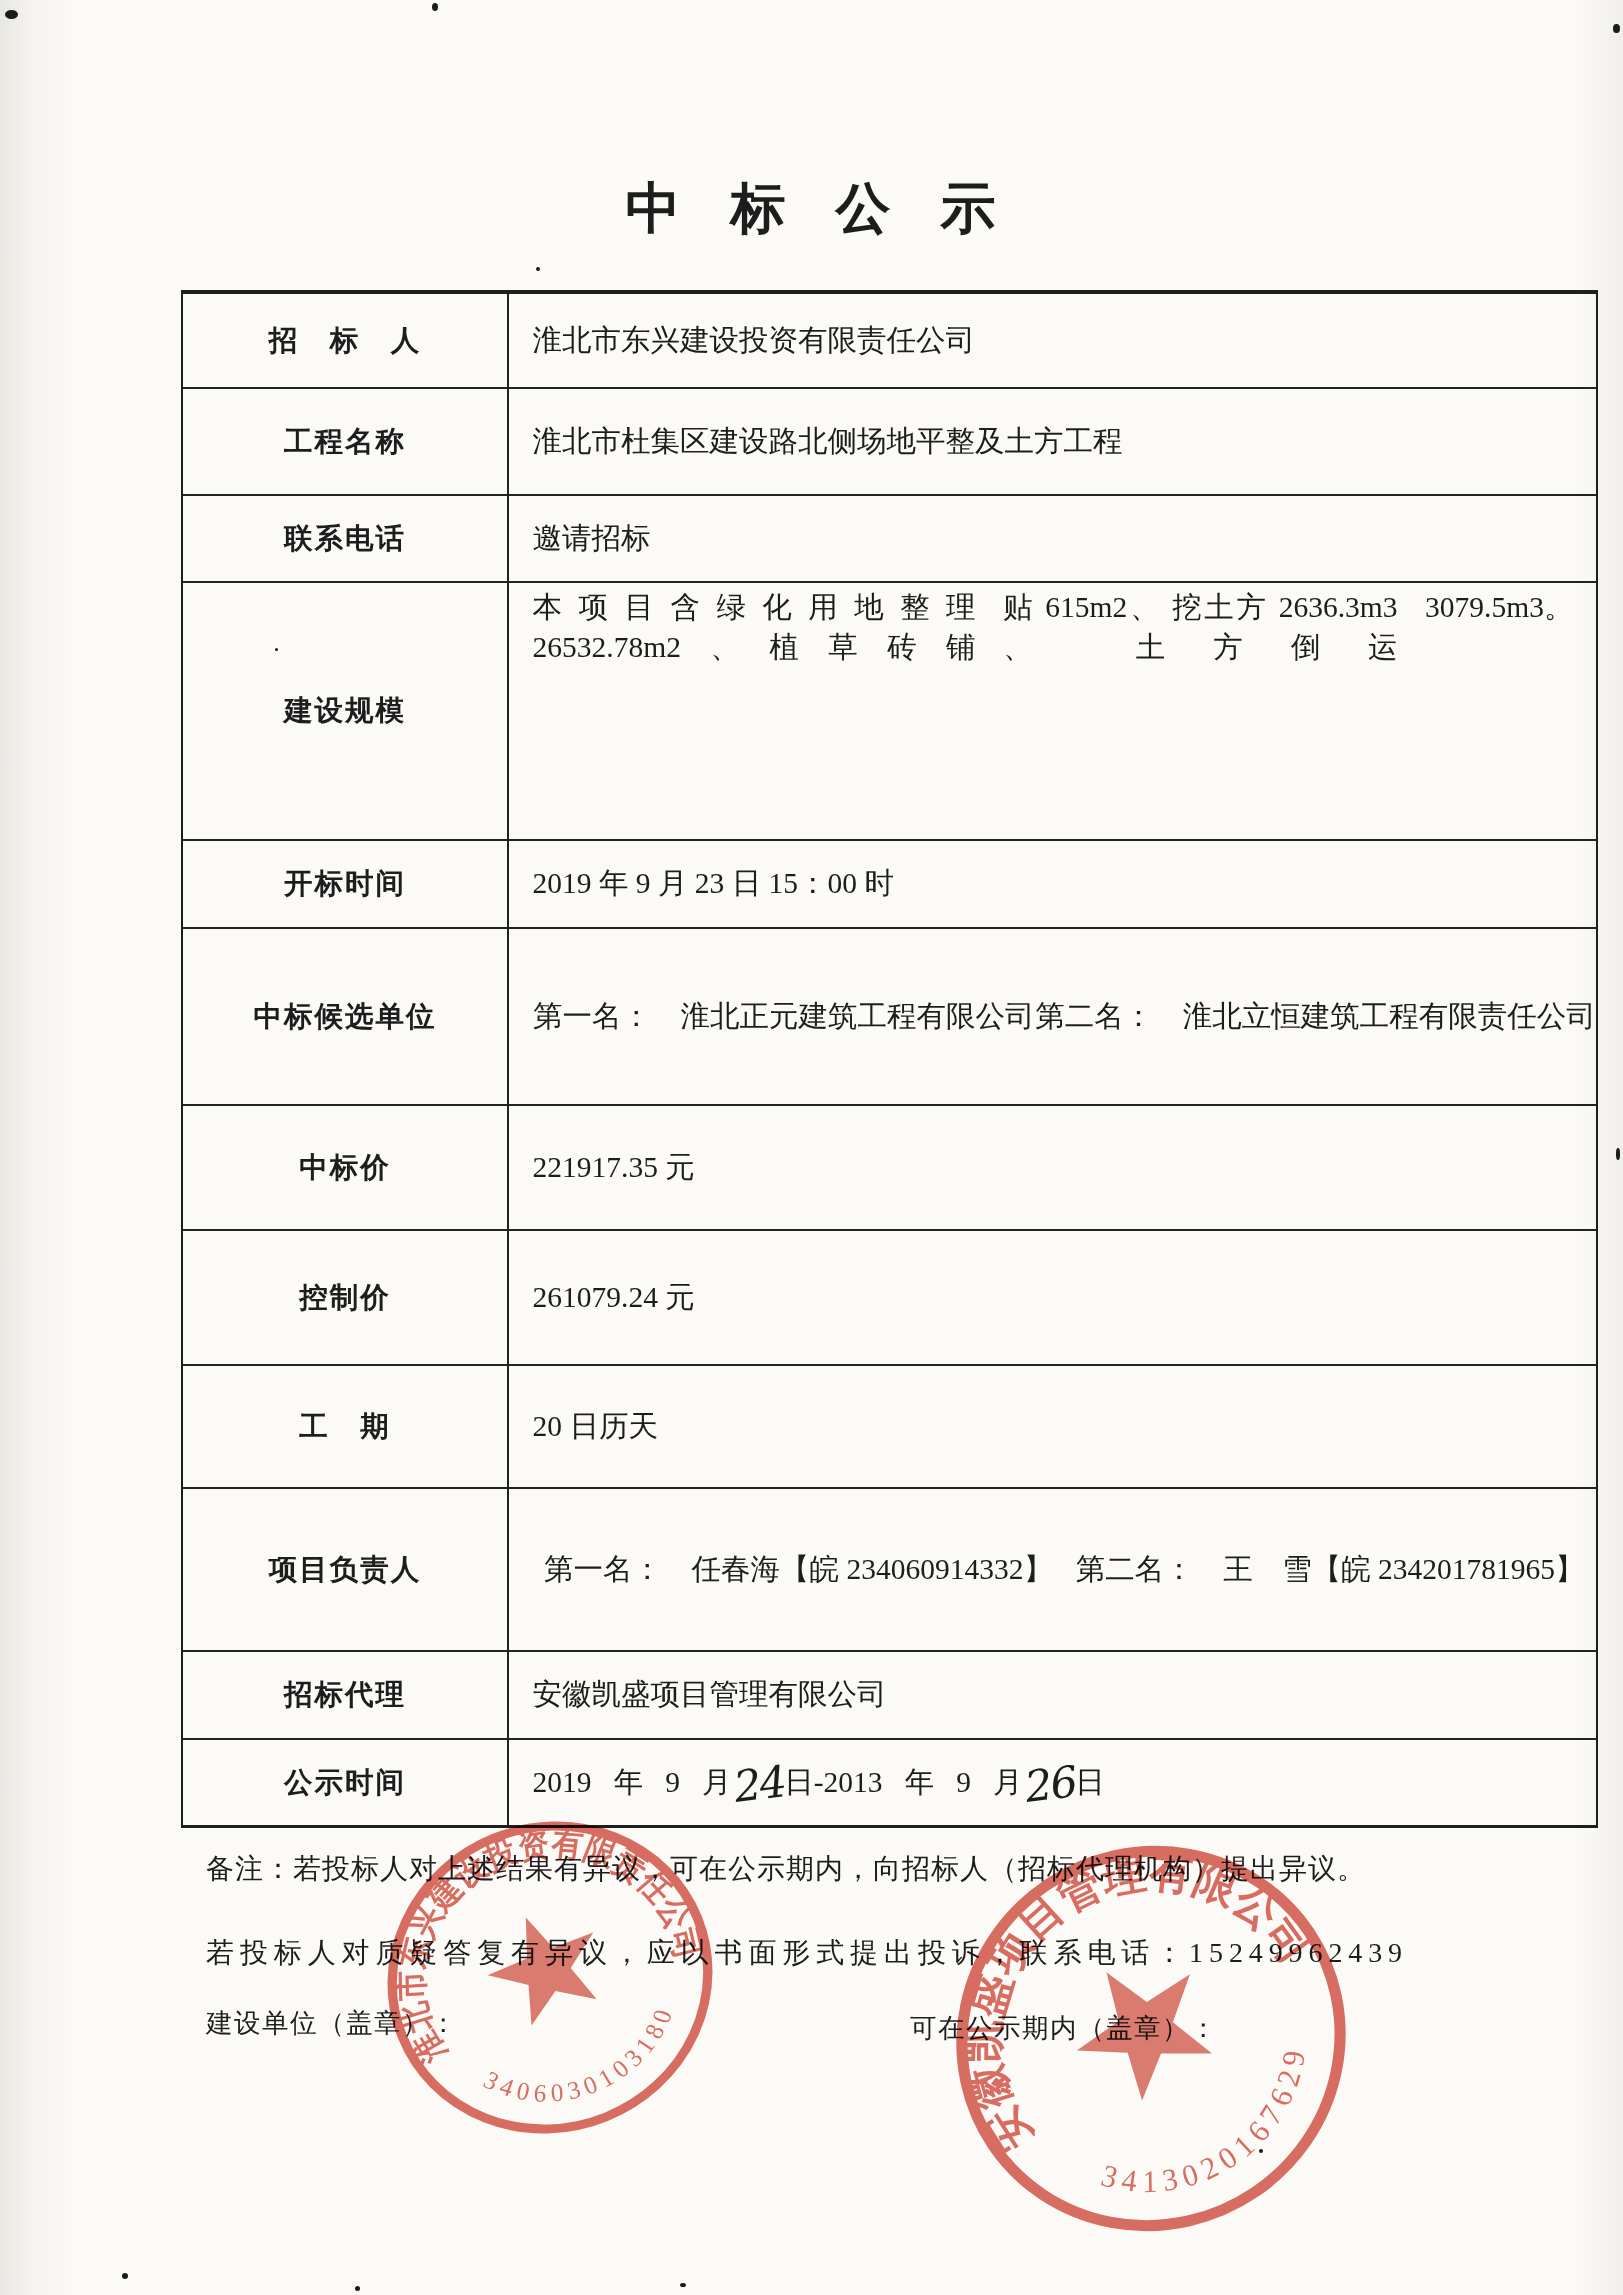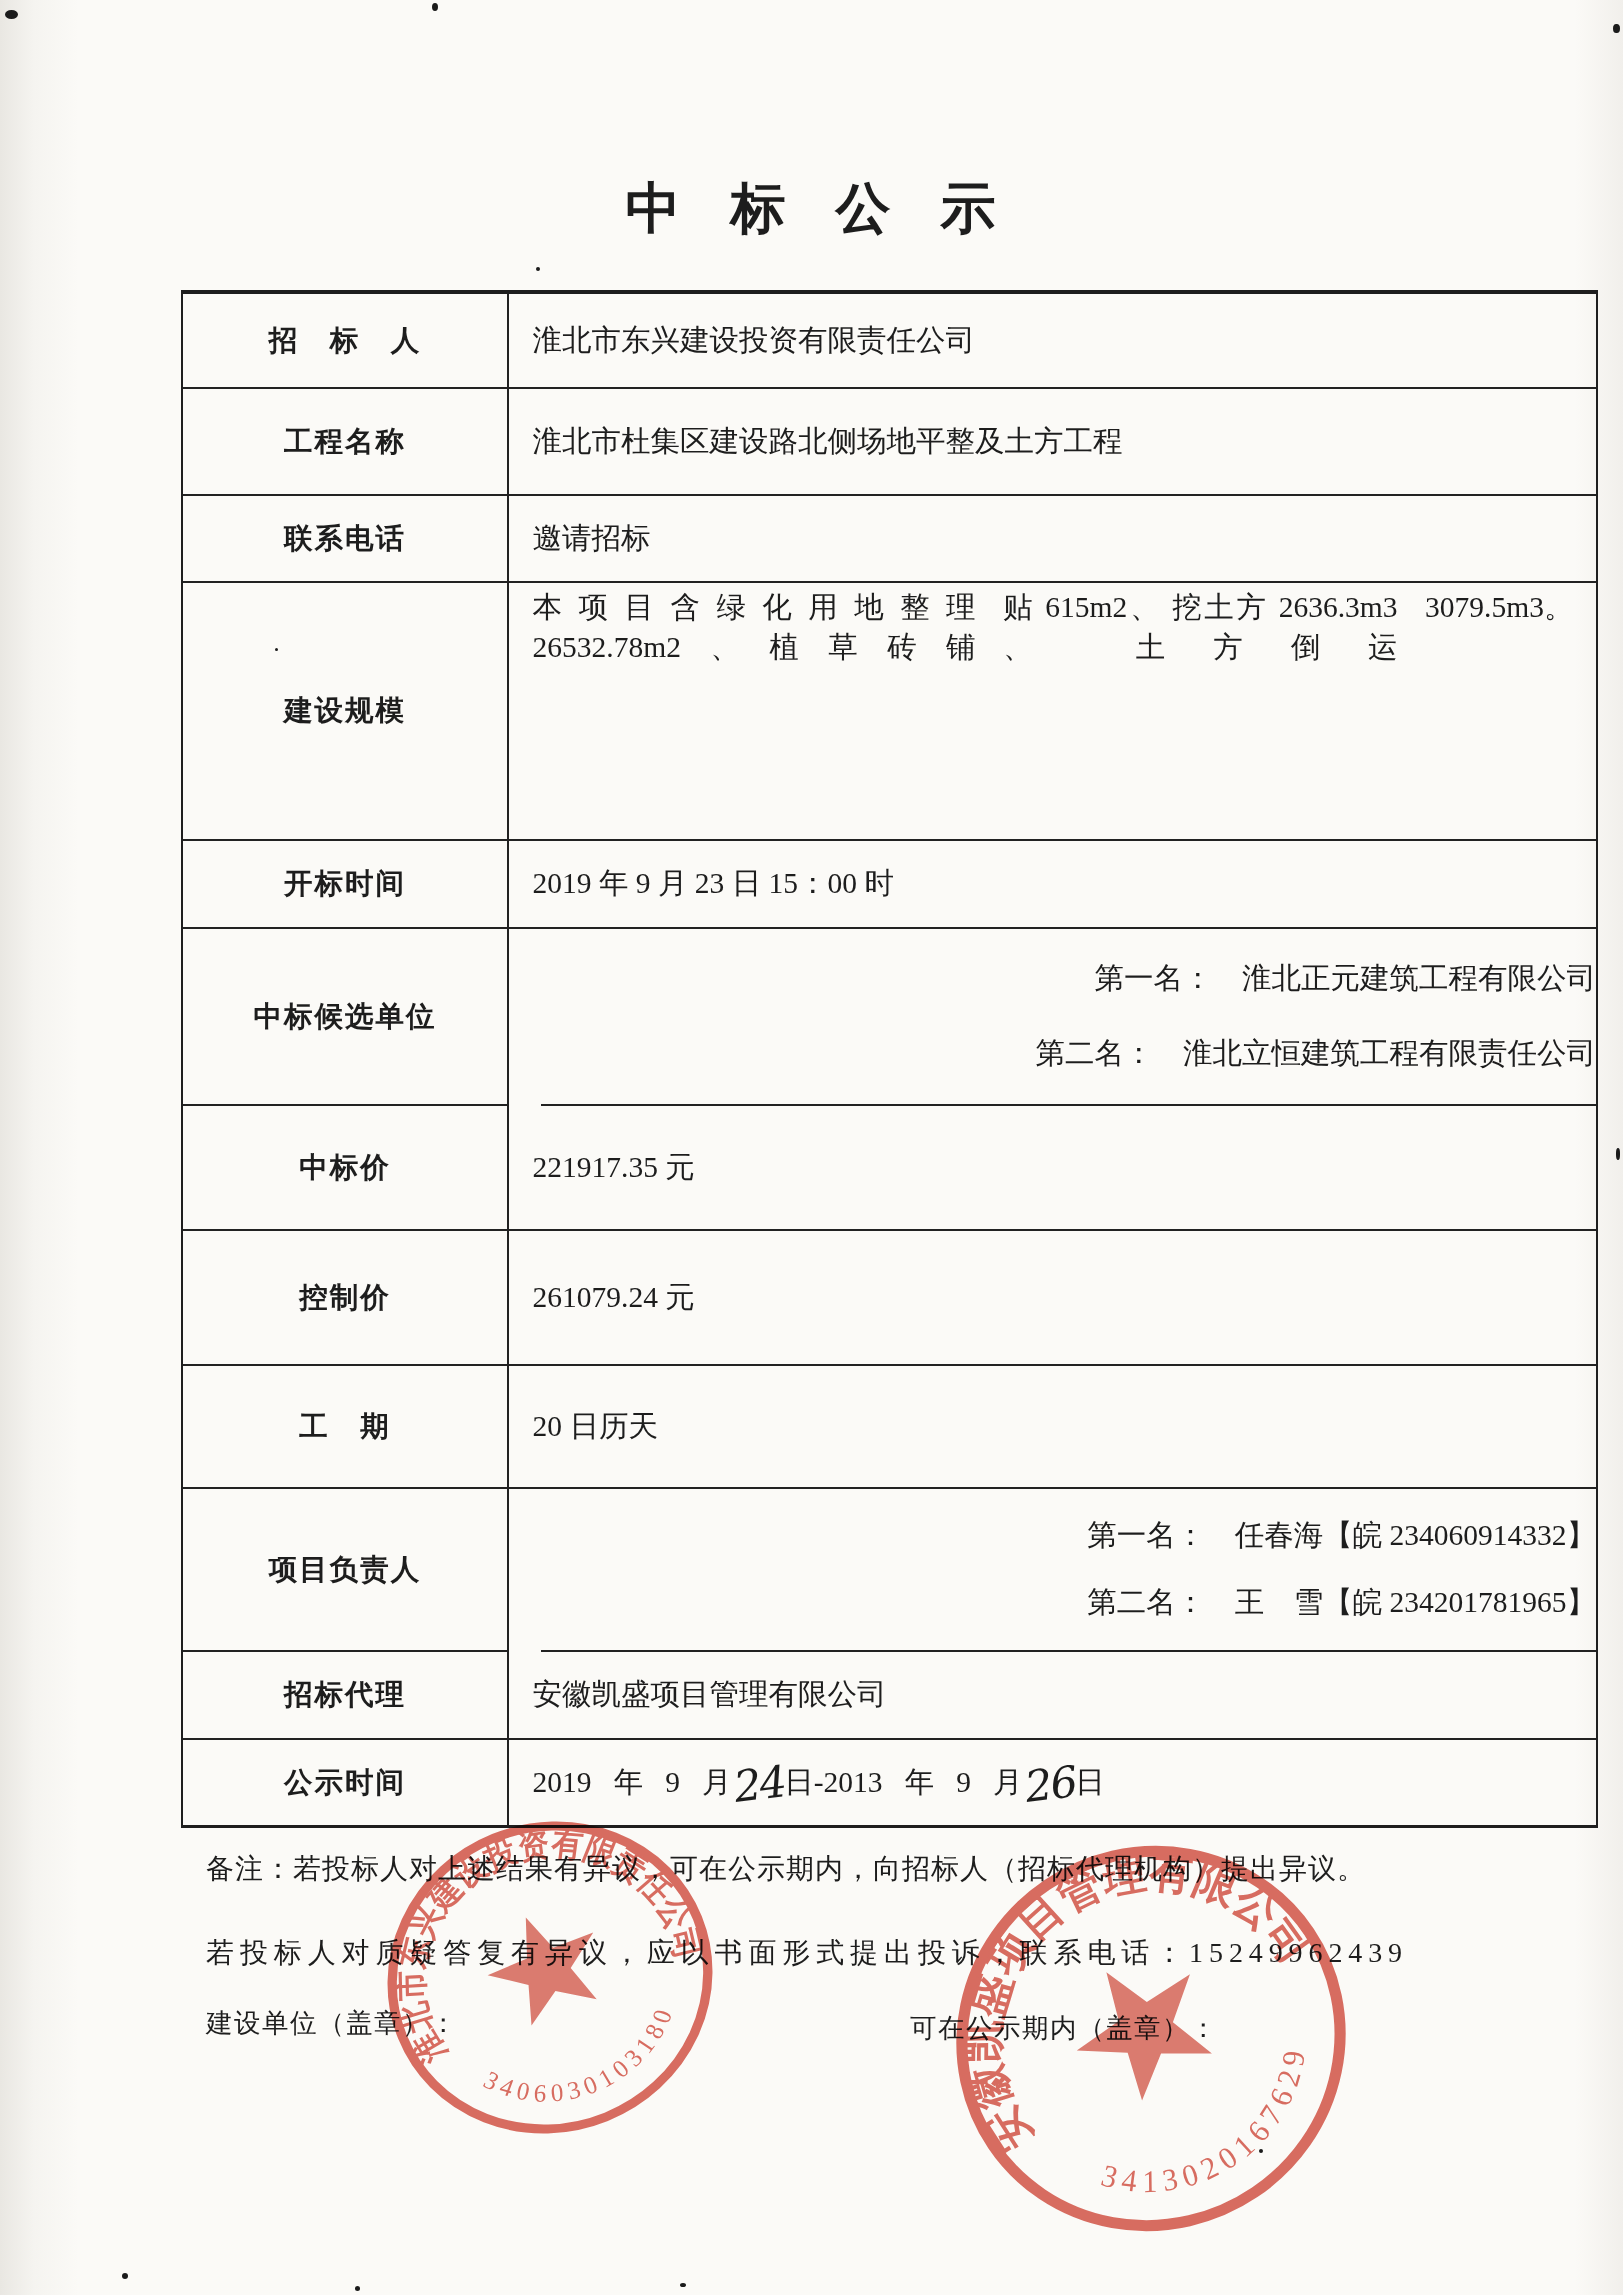--- a/index.html
+++ b/index.html
@@ -48,22 +48,22 @@
   }
   .nb { border-bottom: none; }
   .scale {
     flex-direction: row; justify-content: center; align-items: stretch;
     gap: 27.5px;
     padding-right: 22.6px;
     padding-top: 4.9px;
   }
   .jline { text-align: justify; text-align-last: justify; }
   .two {
-    flex-direction: column; justify-content: space-around; align-items: flex-end;
-    padding-top: 12.8px; padding-bottom: 12.8px; margin-left: 32px;
+    flex-direction: row; justify-content: space-around; align-items: center;
+    padding-top: 12.8px; padding-bottom: 12.8px;
   }
   .pub .typed { word-spacing: 14.7px; }
   .hand {
     font-size: 43px;
     font-style: italic;
     font-family: "DejaVu Serif", serif;
     display: inline-block;
     transform: rotate(-7deg);
     line-height: 1;
     position: relative; top: 2px;

